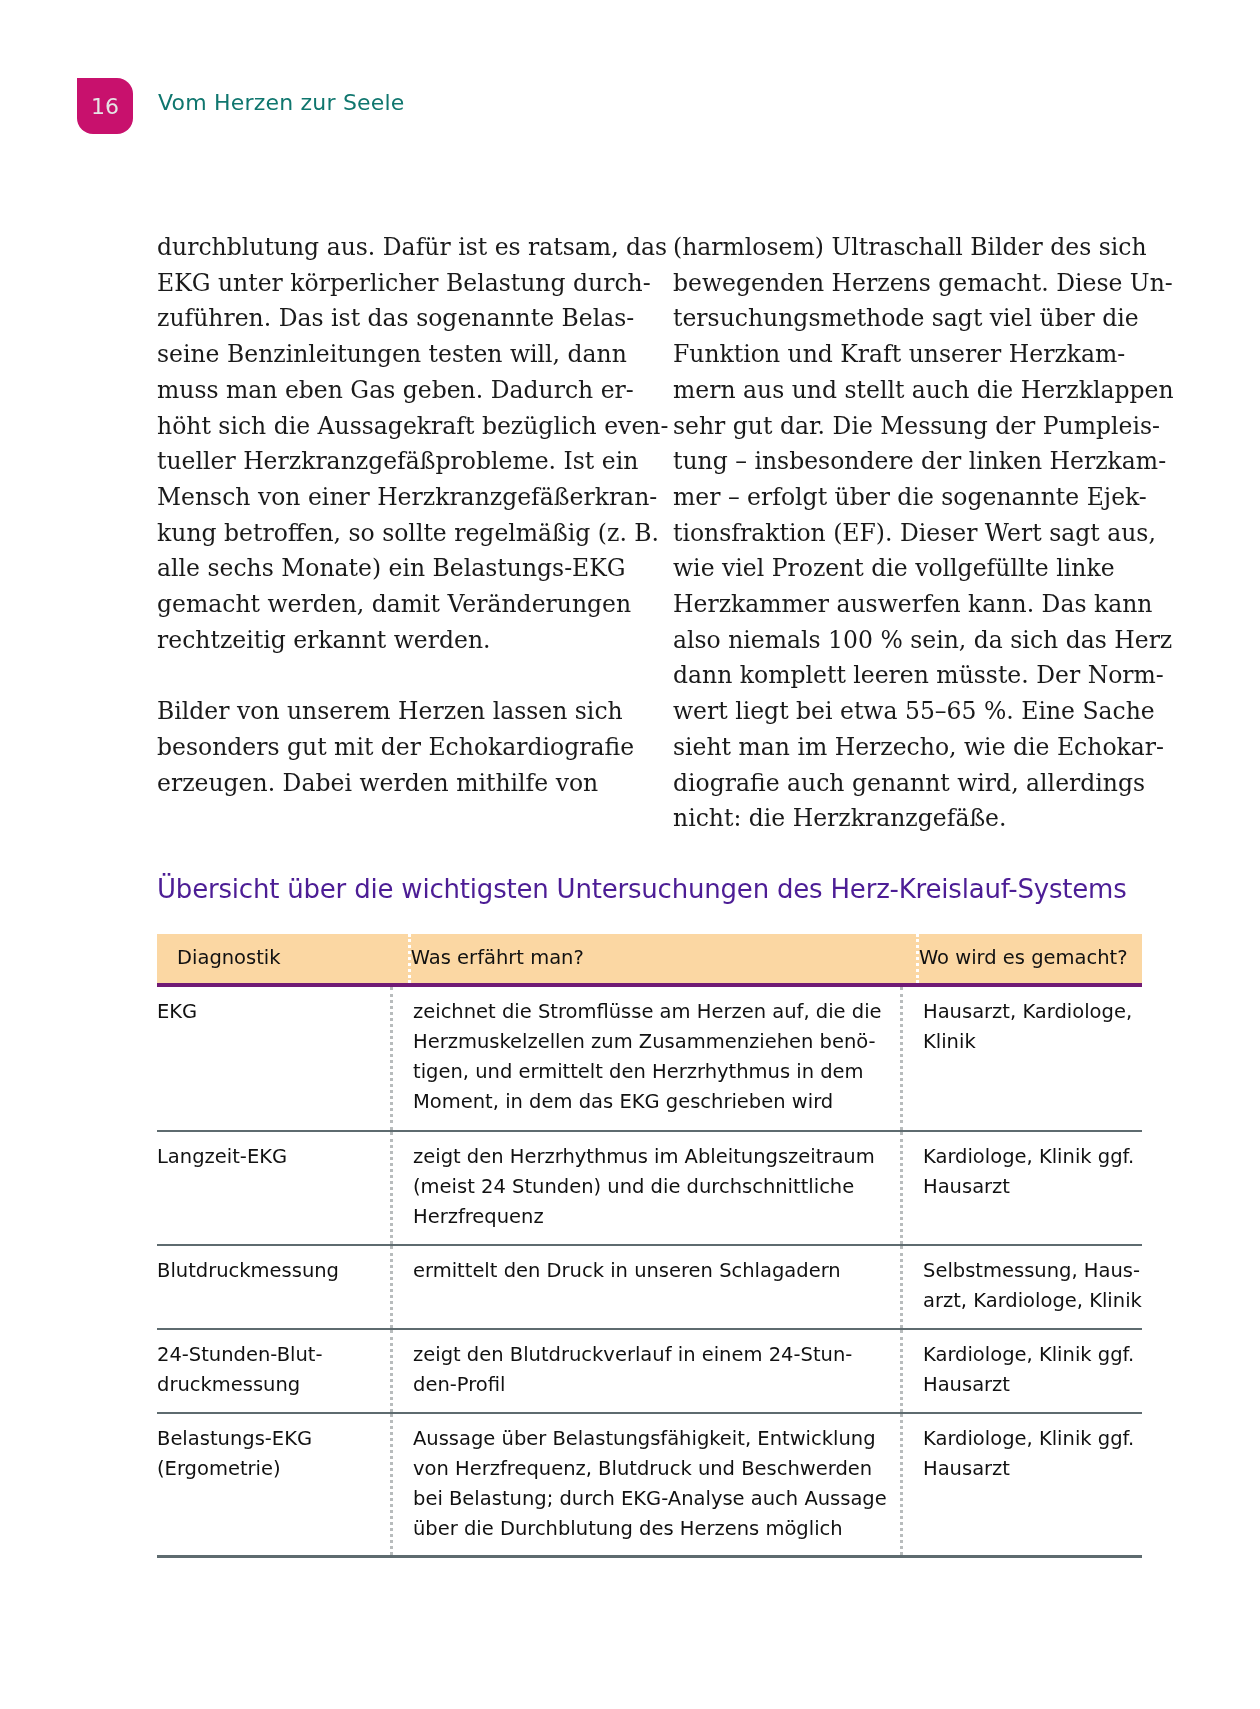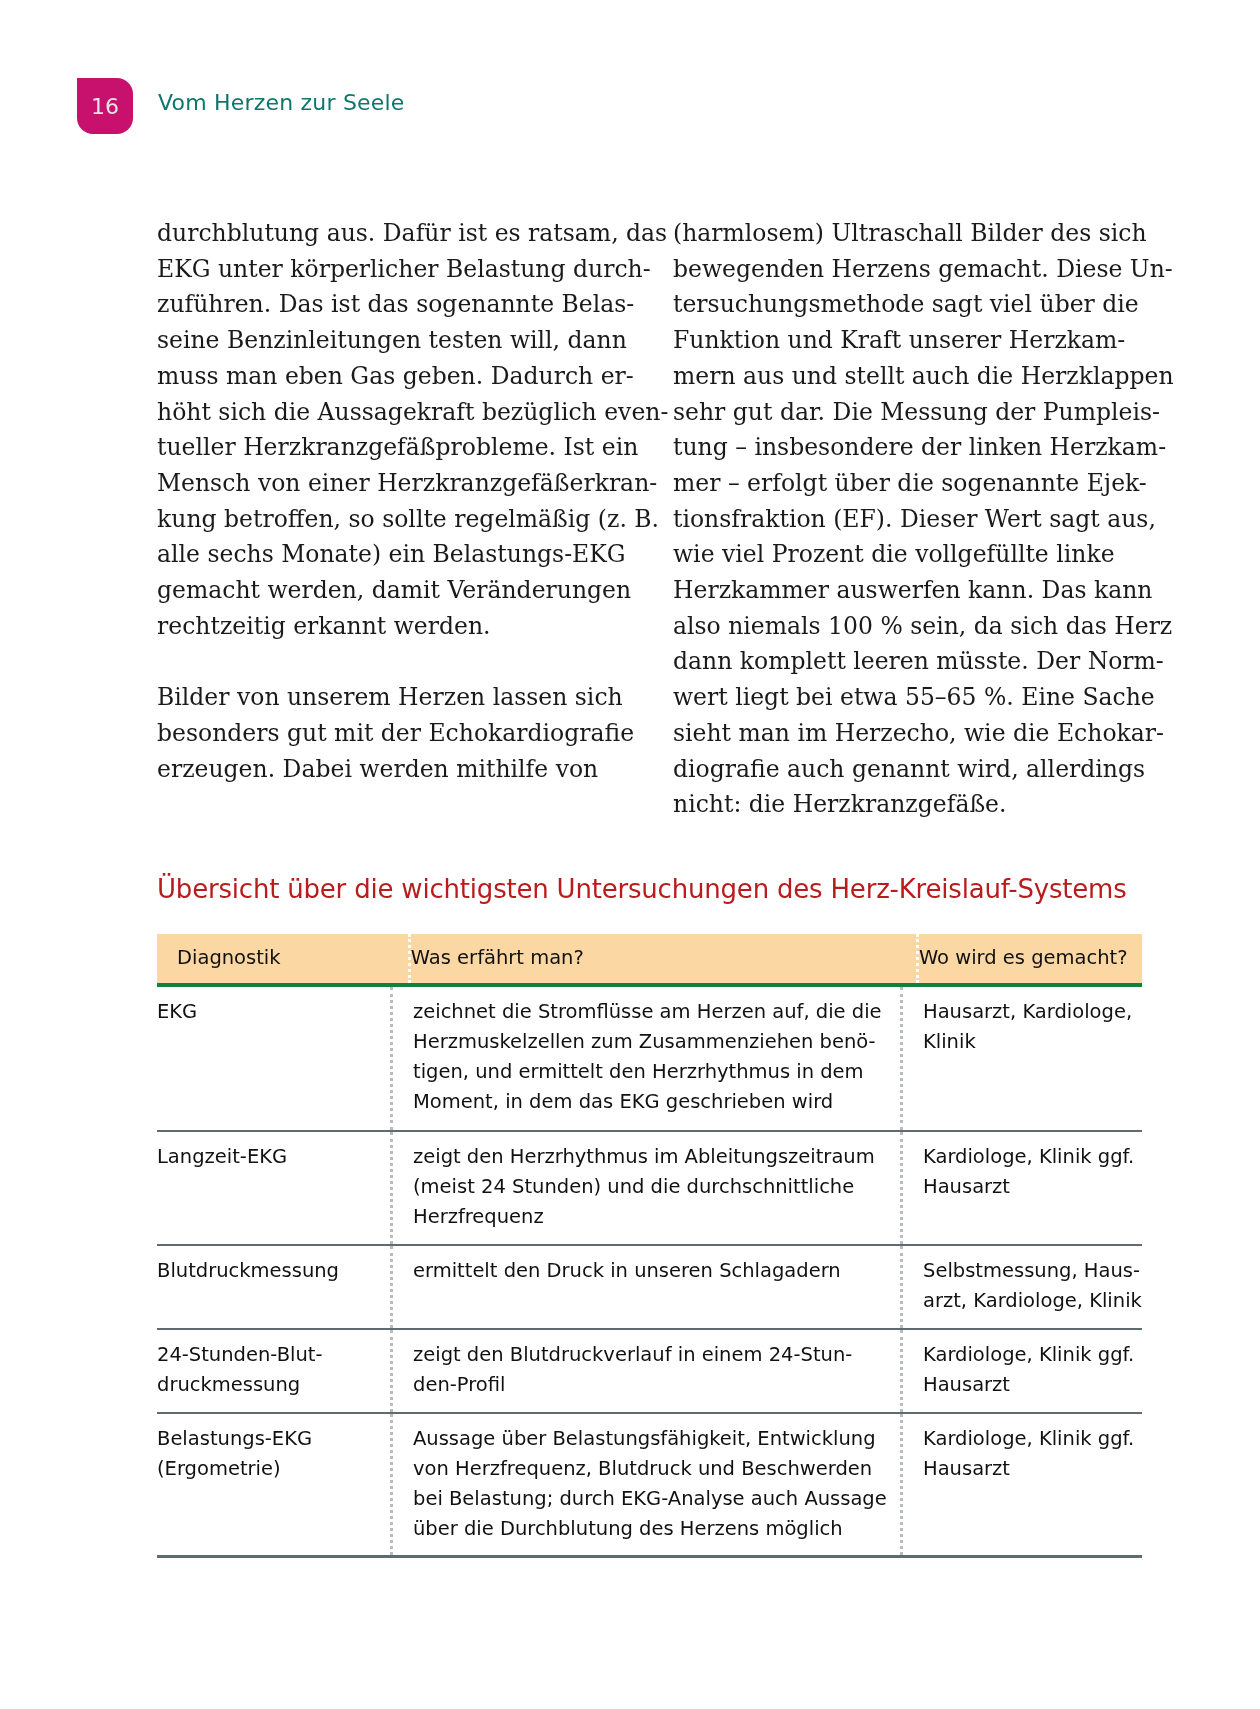--- a/index.html
+++ b/index.html
@@ -14,44 +14,44 @@
       display: flex; align-items: center; justify-content: center;
       box-sizing: border-box; padding-top: 1px;
     }
     .running-head {
       position: absolute; left: 158px; top: 90px;
       font-family: "DejaVu Sans", sans-serif; font-size: 22px;
       color: #0f766e; letter-spacing: 0.2px;
     }
 
     .column {
-      position: absolute; top: 216px; width: 480px;
+      position: absolute; top: 230px; width: 480px;
       font-family: "DejaVu Serif", serif; font-size: 23.5px; line-height: 35.7px;
       color: #1a1a1a;
     }
     .col-left { left: 157px; }
     .col-right { left: 673px; }
     .column p { margin: 0; }
     .column .line { display: block; white-space: nowrap; }
     .column .gap { height: 35.7px; }
 
     .table-heading {
       position: absolute; left: 157px; top: 874px;
       font-family: "DejaVu Sans", sans-serif; font-size: 26px;
-      color: #b91c1c; white-space: nowrap; letter-spacing: -0.2px;
+      color: #4c1d95; white-space: nowrap; letter-spacing: -0.2px;
     }
 
     .table {
       position: absolute; left: 157px; top: 934px; width: 985px;
       font-family: "DejaVu Sans", sans-serif; font-size: 19.5px; line-height: 30px;
       color: #111111;
     }
     .t-header {
       display: flex; background: #fbd7a3; height: 49px;
-      border-bottom: 4px solid #15803d; box-sizing: content-box; gap: 32px;
+      border-bottom: 4px solid #701a75; box-sizing: content-box; gap: 32px;
     }
     .t-header .cell { padding: 9px 0 0 0; }
     .t-row { display: flex; border-bottom: 2px solid #5e6b6f; }
     .t-row.last { border-bottom: 3px solid #5e6b6f; }
     .cell { box-sizing: border-box; padding: 10px 0 0 0; }
     .c1 { width: 233px; padding-left: 0; }
     .c2 { width: 510px; padding-left: 20px; padding-right: 10px; border-left: 3px dotted #b8bcbd; }
     .c3 { width: 242px; padding-left: 20px; border-left: 3px dotted #b8bcbd; }
     .t-header .c1 { padding-left: 20px; }
     .t-header .c2, .t-header .c3 { border-left: 3px dotted #ffffff; }

